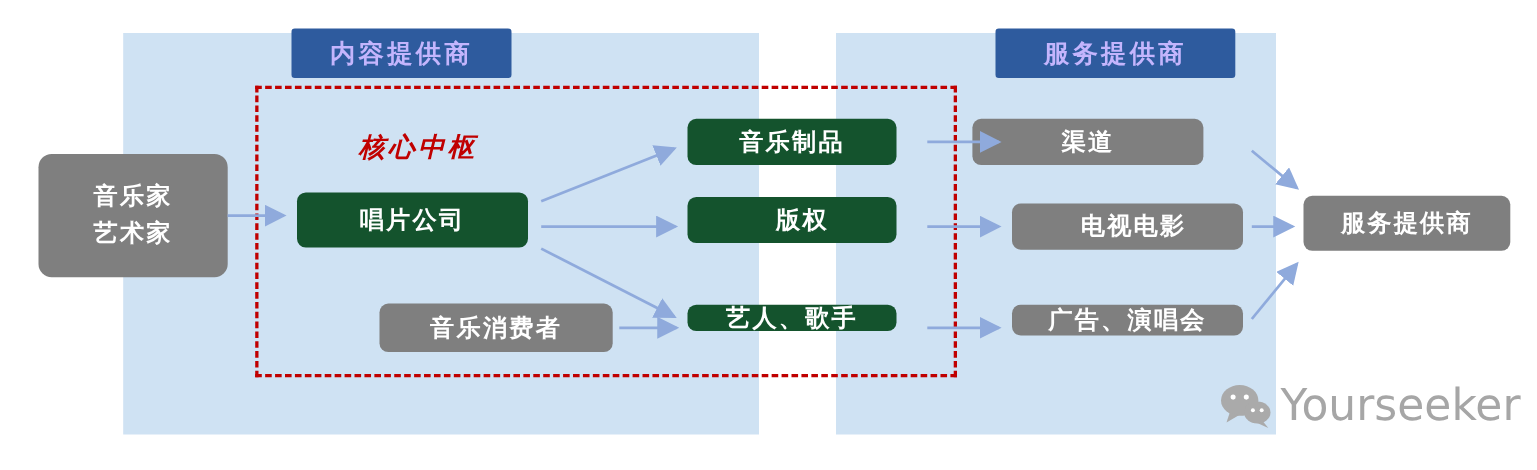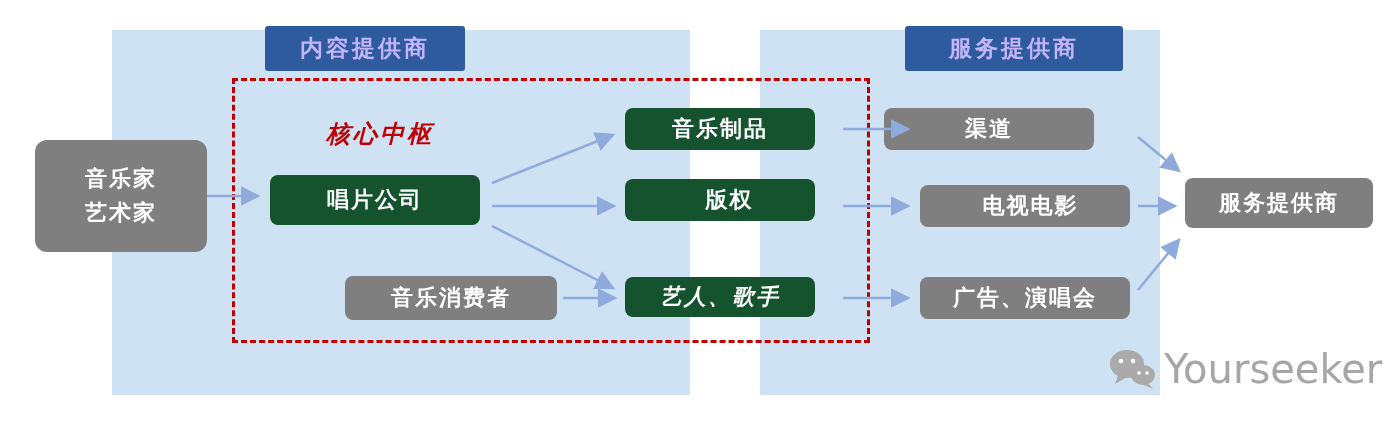--- a/index.html
+++ b/index.html
@@ -40,24 +40,24 @@
   }
   .node.orange { background:#14532d; }
   .node.gray   { background:#7f7f7f; }
 
   .n-creators { left:35px;  top:140px; width:172px; height:112px;
                 flex-direction:column; line-height:34px; border-radius:12px; }
   .n-record   { left:270px; top:175px; width:210px; height:50px; }
   .n-agency   { left:345px; top:276px; width:212px; height:44px; }
   .n-products { left:625px; top:108px; width:190px; height:42px; }
   .n-copyright{ left:625px; top:179px; width:190px; height:42px;padding-left:19px; }
-  .n-artists  { left:625px; top:277px; width:190px; height:40px;font-style:italic; }
+  .n-artists  { left:625px; top:277px; width:190px; height:24px; }
   .n-channels { left:884px; top:108px; width:210px; height:42px; }
   .n-tvfilm   { left:920px; top:185px; width:210px; height:42px;padding-left:11px; }
-  .n-ads      { left:920px; top:277px; width:210px; height:42px; }
+  .n-ads      { left:920px; top:277px; width:210px; height:28px; }
   .n-consumer { left:1185px; top:178px; width:188px; height:50px; }
 
   .arrows {
     position:absolute; left:0; top:0; width:1397px; height:427px;
     pointer-events:none;
   }
   .arrows line { stroke:#8faadc; stroke-width:2.5px; }
 
   .watermark {
     position:absolute; left:1108px; top:346px;

